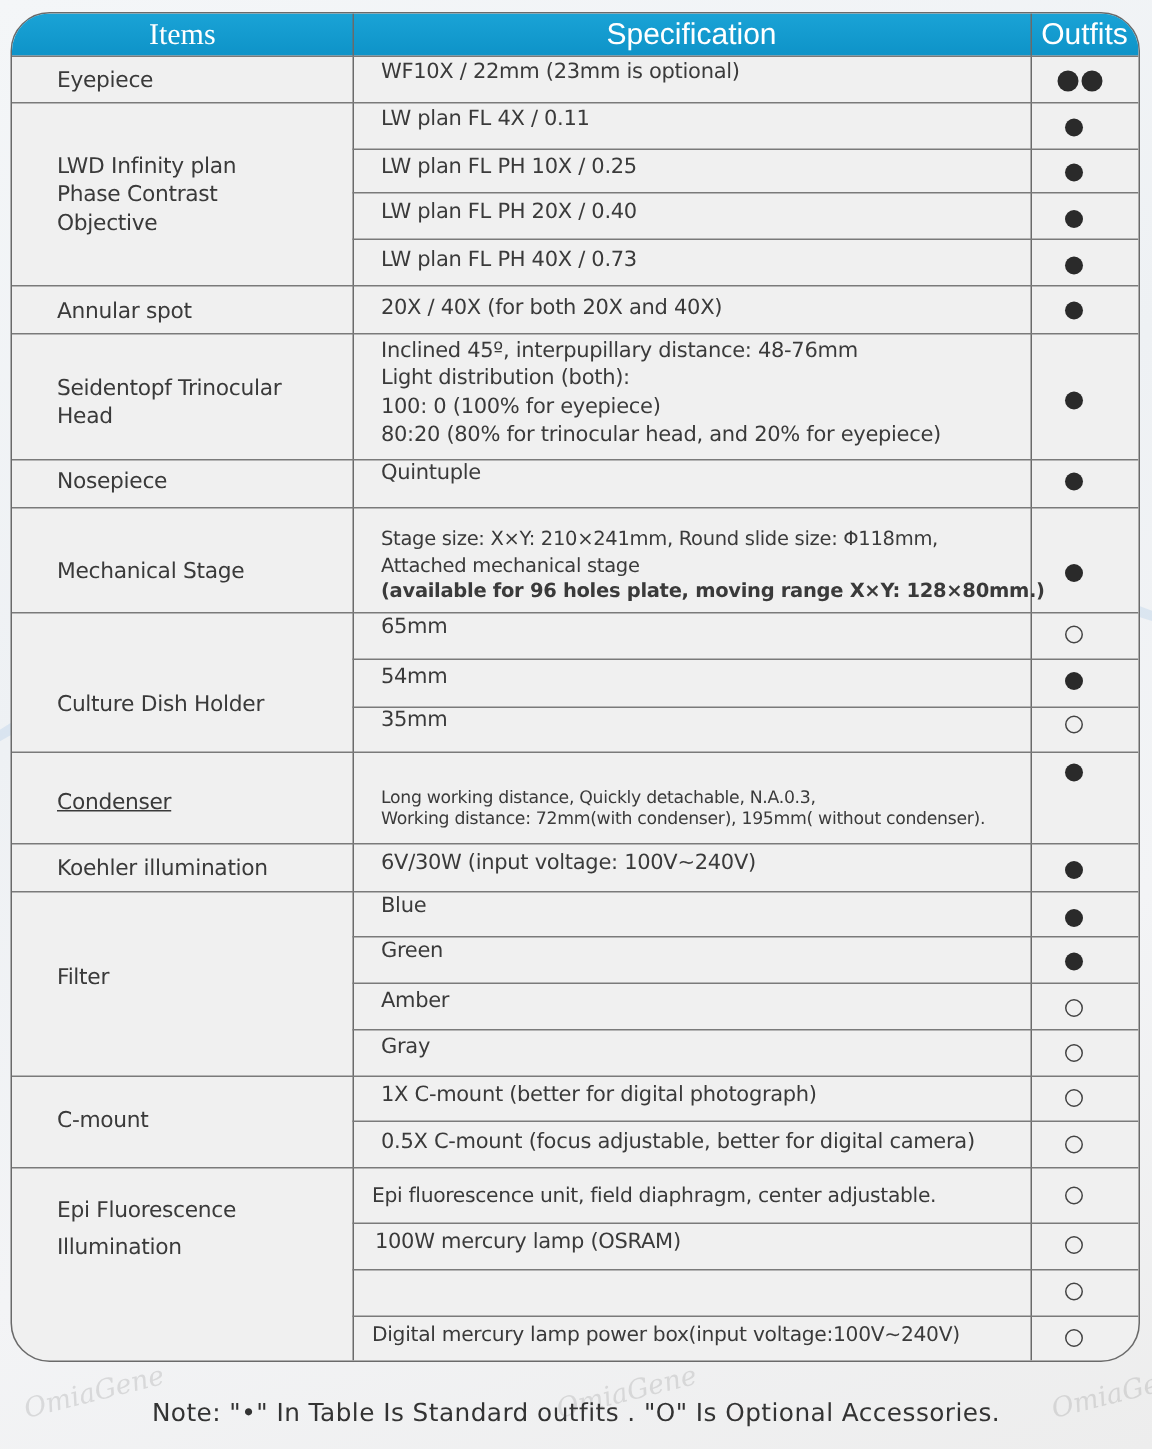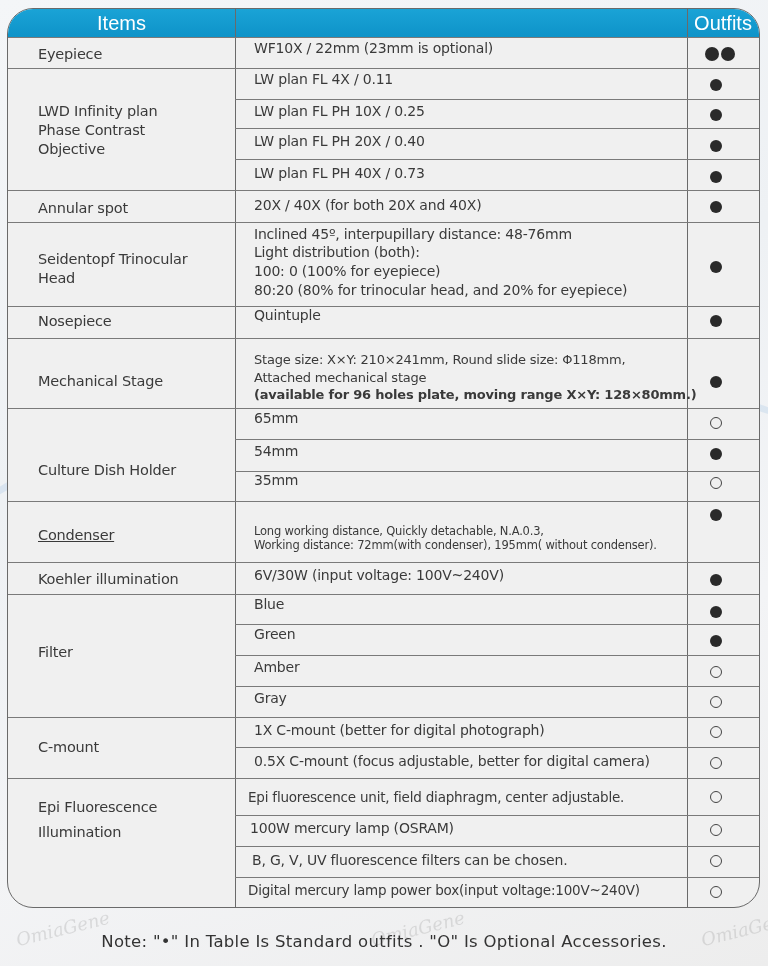--- a/index.html
+++ b/index.html
@@ -77,21 +77,22 @@
 <div class="wm" style="left:370px;top:680px;">OmiaGene</div>
 <div class="wm" style="left:205px;top:800px;">OmiaGene</div>
 <div class="wm" style="left:545px;top:800px;">OmiaGene</div>
 <div class="wm" style="left:15px;top:918px;">OmiaGene</div>
 <div class="wm" style="left:370px;top:918px;">OmiaGene</div>
 <div class="wm" style="left:700px;top:918px;">OmiaGene</div>
 
 <div class="spec-table">
 
   <div class="hdr">
-    <div class="h" style="left:0;width:227px;">Items</div>
+    <div class="h" style="left:0;width:227px;font-family:Liberation Serif, serif;">Items</div>
+    <div class="h" style="left:227px;width:452px;">Specification</div>
     <div class="h" style="left:679px;width:72px;">Outfits</div>
   </div>
 
   <div class="vline" style="left:227px;"></div>
   <div class="vline" style="left:679px;"></div>
 
   <div class="hline" style="left:0;right:0;top:28px;"></div>
   <div class="hline" style="left:0;right:0;top:59px;"></div>
   <div class="hline" style="left:0;right:0;top:181px;"></div>
   <div class="hline" style="left:0;right:0;top:213px;"></div>
@@ -186,21 +187,20 @@
   <div class="cell-text item-text" style="left:30px;top:729px;">C-mount</div>
   <div class="cell-text" style="left:246px;top:713px;">1X C-mount (better for digital photograph)</div>
   <div class="cell-text" style="left:246px;top:744px;">0.5X C-mount (focus adjustable, better for digital camera)</div>
   <div class="dot opt" style="left:702px;top:717px;"></div>
   <div class="dot opt" style="left:702px;top:748px;"></div>
 
   <div class="cell-text item-text" style="left:30px;top:789px;">Epi Fluorescence</div>
   <div class="cell-text item-text" style="left:30px;top:814px;">Illumination</div>
   <div class="cell-text" style="left:240px;top:780px;font-size:13.5px;">Epi fluorescence unit, field diaphragm, center adjustable.</div>
   <div class="cell-text" style="left:242px;top:811px;">100W mercury lamp (OSRAM)</div>
-  <div class="cell-text" style="left:244px;top:843px;"> B, G, V, UV fluorescence filters can be chosen.</div>
   <div class="cell-text" style="left:240px;top:873px;font-size:13.5px;">Digital mercury lamp power box(input voltage:100V~240V)</div>
   <div class="dot opt" style="left:702px;top:782px;"></div>
   <div class="dot opt" style="left:702px;top:815px;"></div>
   <div class="dot opt" style="left:702px;top:846px;"></div>
   <div class="dot opt" style="left:702px;top:877px;"></div>
 </div>
 
 <div class="note">Note: "•" In Table Is Standard outfits . "O" Is Optional Accessories.</div>
 
 </body></html>

